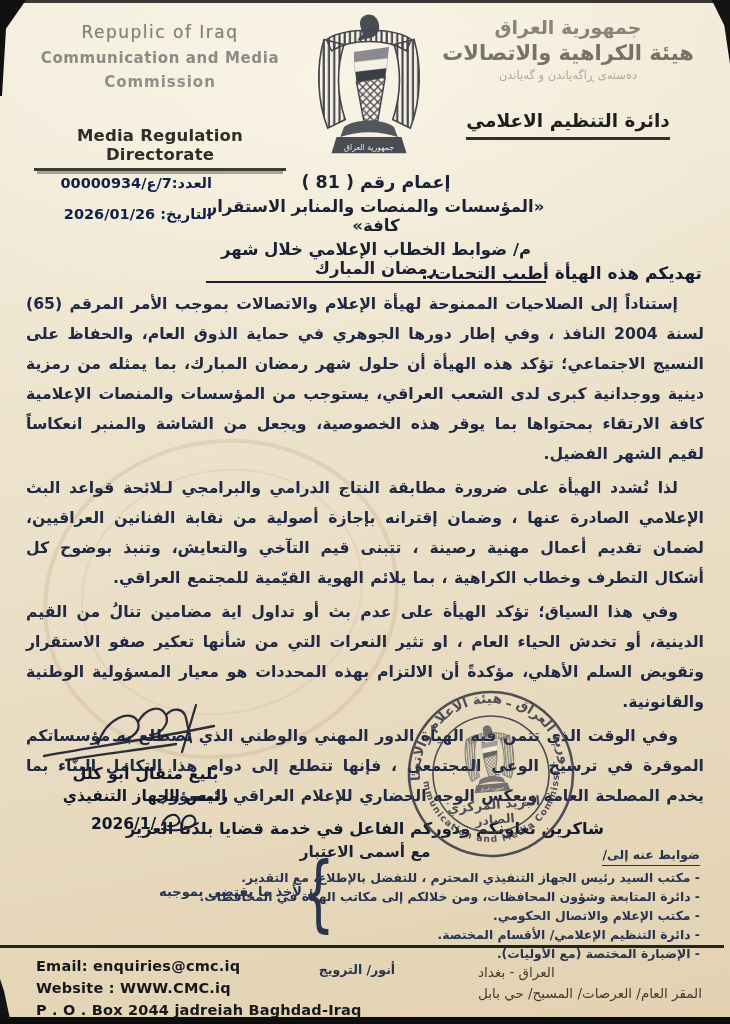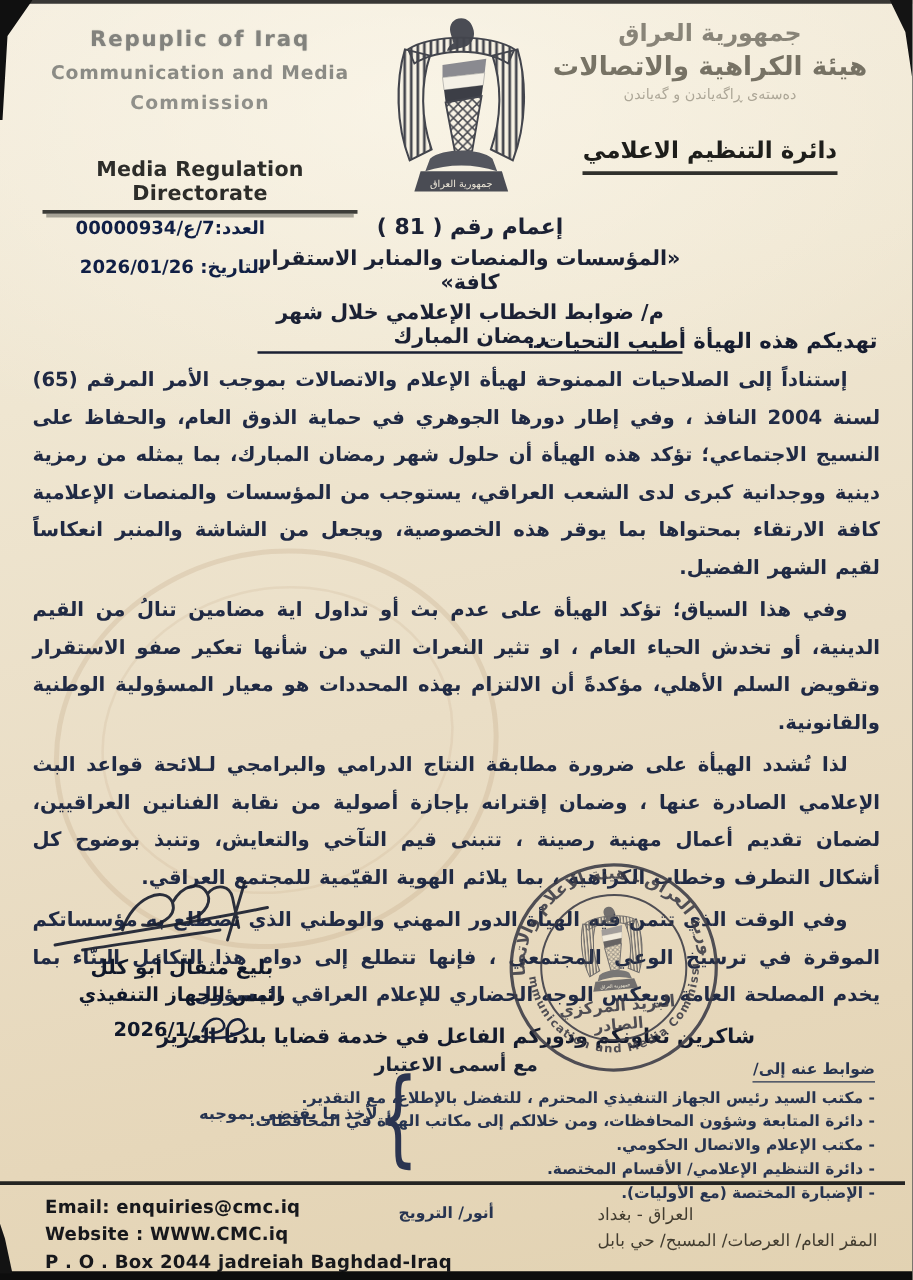--- a/index.html
+++ b/index.html
@@ -14,21 +14,21 @@
   
   .edge-top{position:absolute;top:0;left:0;width:730px;height:3px;background:#161616;opacity:.85;}
   .edge-topleft{position:absolute;top:0;left:0;width:34px;height:96px;background:#101010;clip-path:polygon(0 0,26px 0,6px 30%,2px 100%,0 100%);}
   .edge-topright{position:absolute;top:0;right:0;width:26px;height:64px;background:#141414;clip-path:polygon(30% 0,100% 0,100% 100%,78% 40%);}
   .edge-bottom{position:absolute;bottom:0;left:0;width:730px;height:7px;background:#0d0d0d;}
   .edge-bottomleft{position:absolute;bottom:5px;left:0;width:10px;height:40px;background:#131313;clip-path:polygon(0 0,40% 30%,100% 100%,0 100%);}
   .watermark{position:absolute;top:440px;left:42px;width:350px;height:310px;border:4px solid rgba(182,152,116,.22);border-radius:50%;transform:rotate(-14deg);}
   .watermark2{position:absolute;top:470px;left:80px;width:280px;height:240px;border:2px solid rgba(182,152,116,.14);border-radius:50%;transform:rotate(-14deg);}
   
   .hdr-en{position:absolute;top:22px;left:34px;width:252px;text-align:center;}
-  .hdr-en .l1{font-size:17px;font-weight:bold;color:#82827d;letter-spacing:1.5px;text-shadow:0 0 1px #a9a9a2;}
+  .hdr-en .l1{font-size:17px;font-weight:normal;color:#82827d;letter-spacing:1.5px;text-shadow:0 0 1px #a9a9a2;}
   .hdr-en .l2{font-size:15px;font-weight:bold;color:#8b8b85;margin-top:7px;letter-spacing:.6px;}
   .hdr-en .l3{font-size:15px;font-weight:bold;color:#90908a;margin-top:6px;letter-spacing:1px;}
   .hdr-en .dir{display:inline-block;margin-top:16px;font-size:16.5px;font-weight:bold;color:#2d2d2a;
     border-bottom:3px solid #3c3c38;box-shadow:0 6px 0 -3px rgba(70,70,64,.45);padding-bottom:4px;letter-spacing:.2px;}
   .emblem{position:absolute;top:12px;left:298px;width:142px;height:150px;}
   .hdr-ar{position:absolute;top:16px;right:28px;width:268px;text-align:center;direction:rtl;}
   .hdr-ar .country{font-size:19px;font-weight:bold;color:#6e6a5f;opacity:.8;letter-spacing:1px;}
   .hdr-ar .comm{font-size:21px;font-weight:bold;color:#585447;opacity:.8;margin-top:3px;}
   .hdr-ar .kurdish{font-size:11.5px;color:#8f897a;opacity:.7;margin-top:3px;}
   .hdr-ar .dir{display:inline-block;margin-top:9px;font-size:18.5px;font-weight:bold;color:#1e1e1b;
@@ -134,22 +134,22 @@
 
   <div class="subject">
     <div class="circ">إعمام رقم ( 81 )</div>
     <div class="addr">«المؤسسات والمنصات والمنابر الاستقرار كافة»</div>
     <div><span class="subj">م/ ضوابط الخطاب الإعلامي خلال شهر رمضان المبارك</span></div>
   </div>
 
   <div class="doc-body">
     <div class="greet">تهديكم هذه الهيأة أطيب التحيات..</div>
     <p>إستناداً إلى الصلاحيات الممنوحة لهيأة الإعلام والاتصالات بموجب الأمر المرقم (65) لسنة 2004 النافذ ، وفي إطار دورها الجوهري في حماية الذوق العام، والحفاظ على النسيج الاجتماعي؛ تؤكد هذه الهيأة أن حلول شهر رمضان المبارك، بما يمثله من رمزية دينية ووجدانية كبرى لدى الشعب العراقي، يستوجب من المؤسسات والمنصات الإعلامية كافة الارتقاء بمحتواها بما يوقر هذه الخصوصية، ويجعل من الشاشة والمنبر انعكاساً لقيم الشهر الفضيل.</p>
+    <p>لذا تُشدد الهيأة على ضرورة مطابقة النتاج الدرامي والبرامجي لـلائحة قواعد البث الإعلامي الصادرة عنها ، وضمان إقترانه بإجازة أصولية من نقابة الفنانين العراقيين، لضمان تقديم أعمال مهنية رصينة ، تتبنى قيم التآخي والتعايش، وتنبذ بوضوح كل أشكال التطرف وخطاب الكراهية ، بما يلائم الهوية القيّمية للمجتمع العراقي.</p>
     <p>وفي هذا السياق؛ تؤكد الهيأة على عدم بث أو تداول اية مضامين تنالُ من القيم الدينية، أو تخدش الحياء العام ، او تثير النعرات التي من شأنها تعكير صفو الاستقرار وتقويض السلم الأهلي، مؤكدةً أن الالتزام بهذه المحددات هو معيار المسؤولية الوطنية والقانونية.</p>
-    <p>لذا تُشدد الهيأة على ضرورة مطابقة النتاج الدرامي والبرامجي لـلائحة قواعد البث الإعلامي الصادرة عنها ، وضمان إقترانه بإجازة أصولية من نقابة الفنانين العراقيين، لضمان تقديم أعمال مهنية رصينة ، تتبنى قيم التآخي والتعايش، وتنبذ بوضوح كل أشكال التطرف وخطاب الكراهية ، بما يلائم الهوية القيّمية للمجتمع العراقي.</p>
     <p>وفي الوقت الذي تثمن فيه الهيأة الدور المهني والوطني الذي تضطلع به مؤسساتكم الموقرة في ترسيخ الوعي المجتمعي ، فإنها تتطلع إلى دوام هذا التكامل البنّاء بما يخدم المصلحة العامة ويعكس الوجه الحضاري للإعلام العراقي المسؤول.</p>
     <div class="closing">شاكرين تعاونكم ودوركم الفاعل في خدمة قضايا بلدنا العزيز</div>
     <div class="regards">مع أسمى الاعتبار</div>
   </div>
 
   <div class="sig">
     <svg class="scribble" width="220" height="72" viewBox="0 0 220 72">
       <g fill="none" stroke="#1a2030" stroke-width="2.3" stroke-linecap="round" opacity=".92">
         <path d="M8,56 C50,48 110,40 178,26"></path>
         <path d="M62,44 C70,18 96,8 102,22 C106,34 90,42 78,40"></path>

